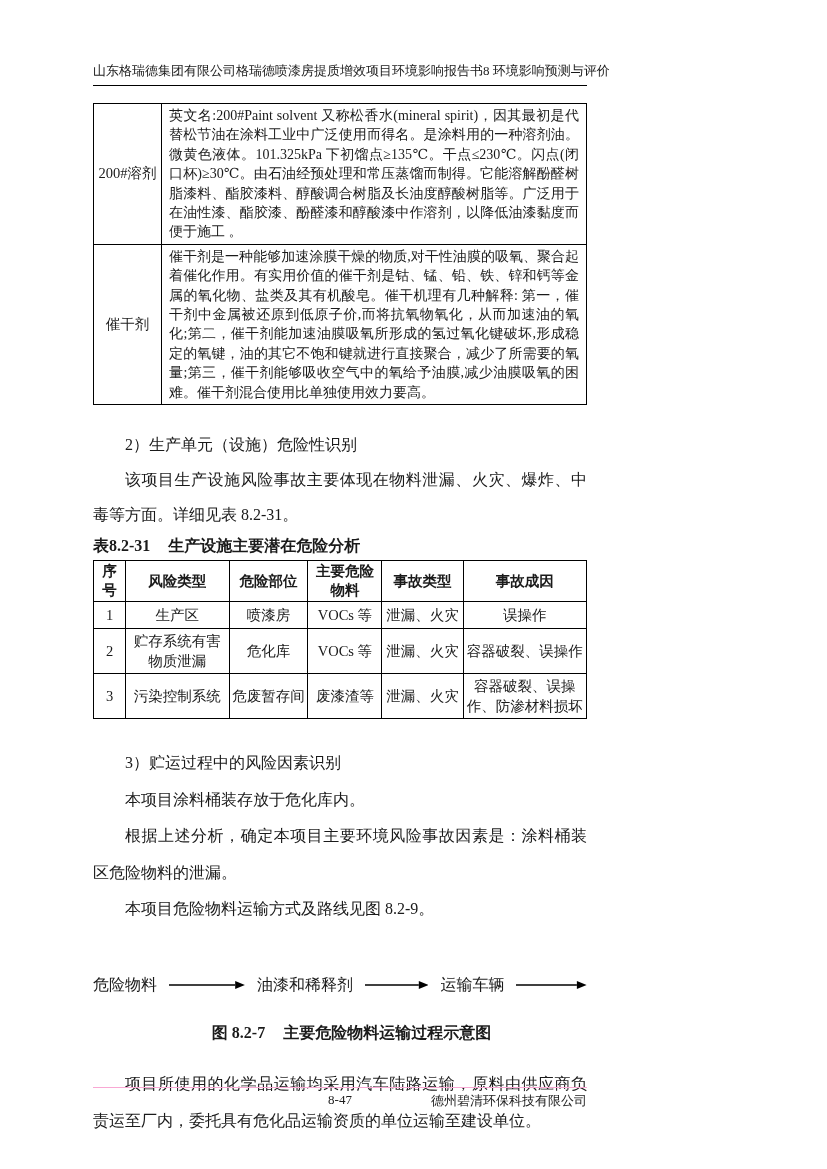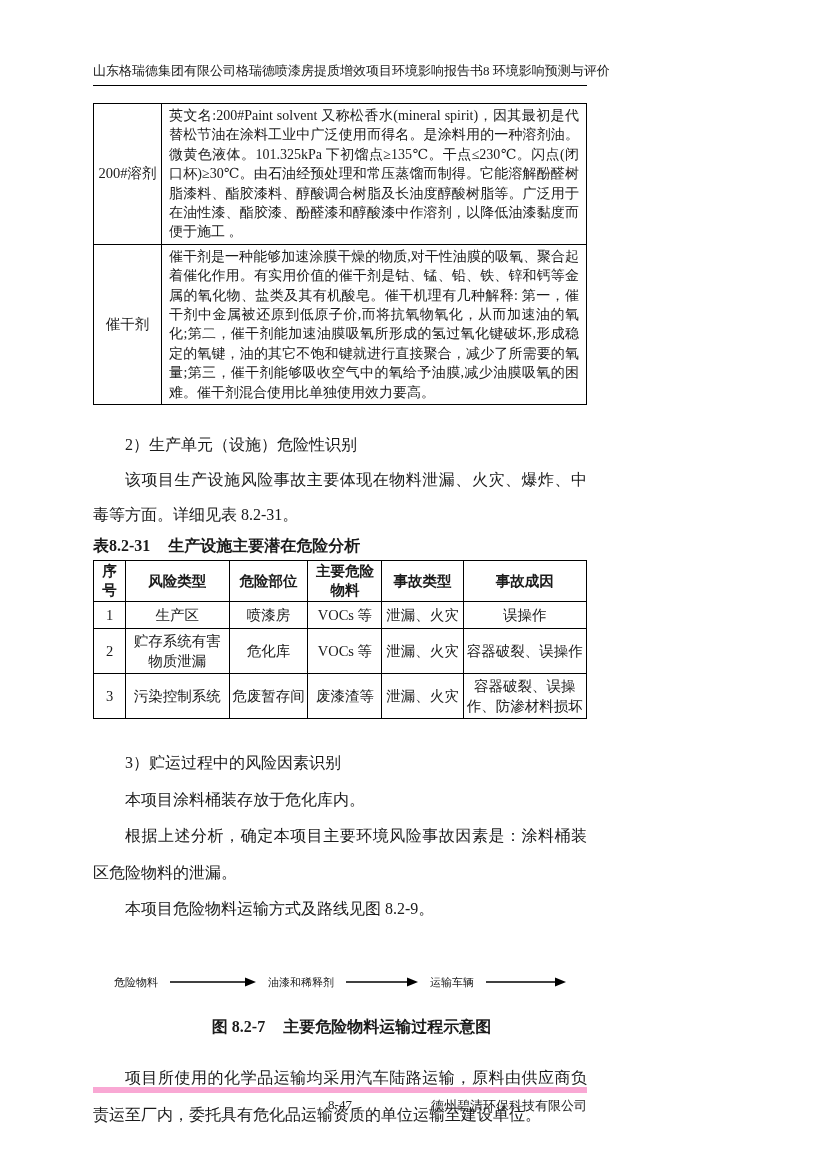--- a/index.html
+++ b/index.html
@@ -75,21 +75,21 @@
   }
   
   .section3 { margin-top: 26px; }
   .section3 .para, .section3 .section-heading { line-height: 36.5px; }
   
   .flow-diagram {
     margin-top: 47px;
     display: flex;
     align-items: center;
     justify-content: center;
-    font-size: 11px;
+    font-size: 16px;
     gap: 12px;
     text-align: center;
   }
   .flow-node { white-space: nowrap; }
   .flow-node-boxed {
     border: 2px solid #000;
     padding: 7px 12px;
     white-space: nowrap;
   }
   .arrow-svg { display: block; }
@@ -100,21 +100,21 @@
     margin-top: 27px;
   }
   .figure-caption .caption-label { margin-right: 18px; padding-left: 23px; }
   .closing { margin-top: 21px; line-height: 37px; }
   
   .footer {
     position: absolute;
     left: 93px;
     right: 87px;
     top: 1087px;
-    border-top: 6px solid #f9a8d4;
+    border-top: 1px solid #f9a8d4;
     padding-top: 4px;
     font-size: 13px;
   }
   .footer-inner { position: relative; text-align: center; }
   .footer-company { position: absolute; right: 0; top: 0; }
 </style>
 </head>
 <body>
 
 <div class="page">

